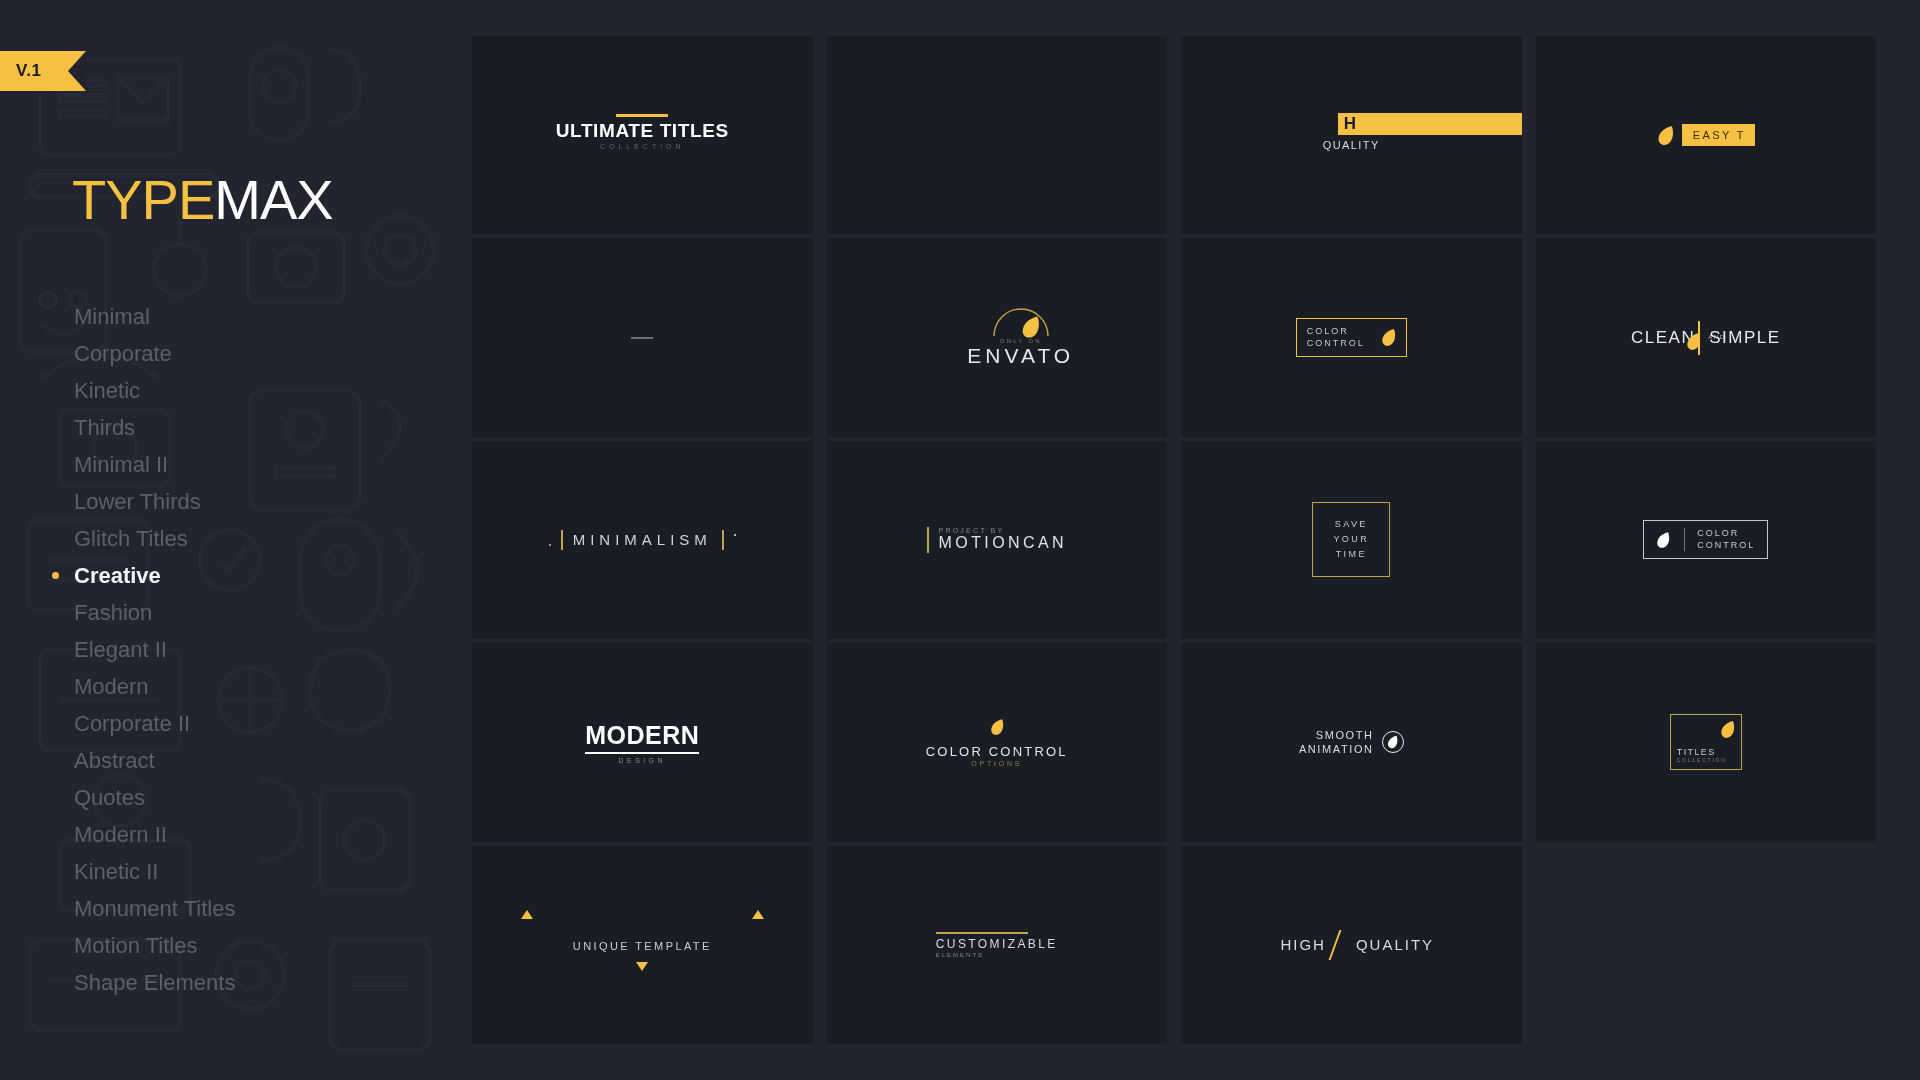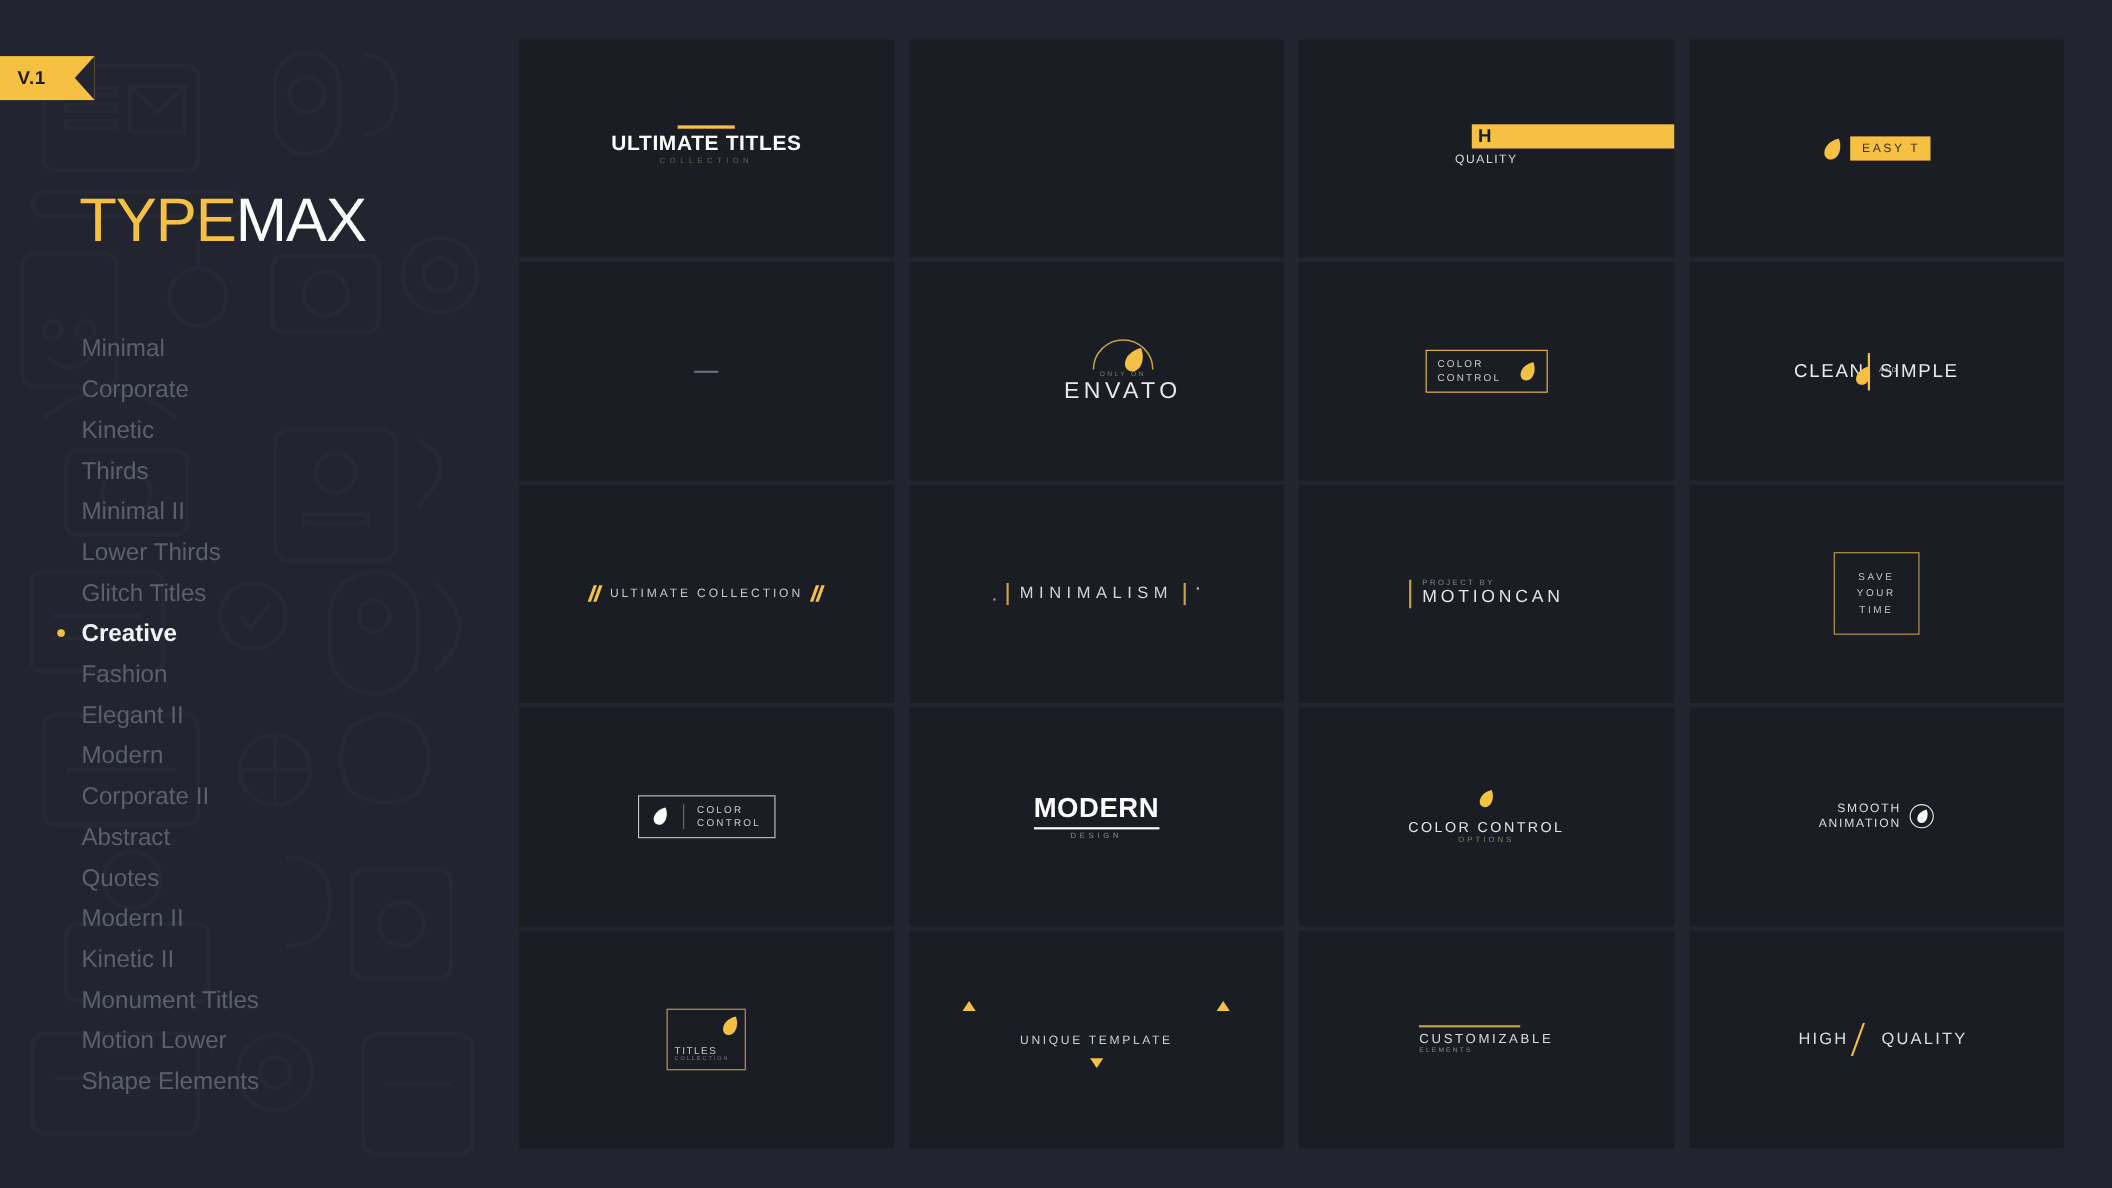--- a/index.html
+++ b/index.html
@@ -313,21 +313,21 @@
         <div class="menu-item active"><span class="dot"></span><span>Creative</span></div>
         <div class="menu-item"><span>Fashion</span></div>
         <div class="menu-item"><span>Elegant II</span></div>
         <div class="menu-item"><span>Modern</span></div>
         <div class="menu-item"><span>Corporate II</span></div>
         <div class="menu-item"><span>Abstract</span></div>
         <div class="menu-item"><span>Quotes</span></div>
         <div class="menu-item"><span>Modern II</span></div>
         <div class="menu-item"><span>Kinetic II</span></div>
         <div class="menu-item"><span>Monument Titles</span></div>
-        <div class="menu-item"><span>Motion Lower</span></div>
+        <div class="menu-item"><span>Motion Titles</span></div>
         <div class="menu-item"><span>Shape Elements</span></div>
       </nav>
   </div>
 
   <div class="grid">
 
     <div class="tile">
       <div class="t-ultimate">
         <div class="bar"></div>
         <div class="big">ULTIMATE TITLES</div>
@@ -400,33 +400,20 @@
               </svg>
           </span>
         </div>
         <div class="rightgrp">
           <span class="and">AND</span>
           <span class="w2">SIMPLE</span>
         </div>
       </div>
     </div>
 
-    <div class="tile">
-      <div class="t-ultcoll">
-        <span class="slashes">
-            <i></i>
-            <i></i>
-          </span>
-        <span class="txt">ULTIMATE COLLECTION</span>
-        <span class="slashes">
-            <i></i>
-            <i></i>
-          </span>
-      </div>
-    </div>
 
     <div class="tile">
       <div class="t-minimal">
         <span class="dotl"></span>
         <span class="vbar"></span>
         <span class="txt">MINIMALISM</span>
         <span class="vbar"></span>
         <span class="dotr"></span>
       </div>
     </div>

